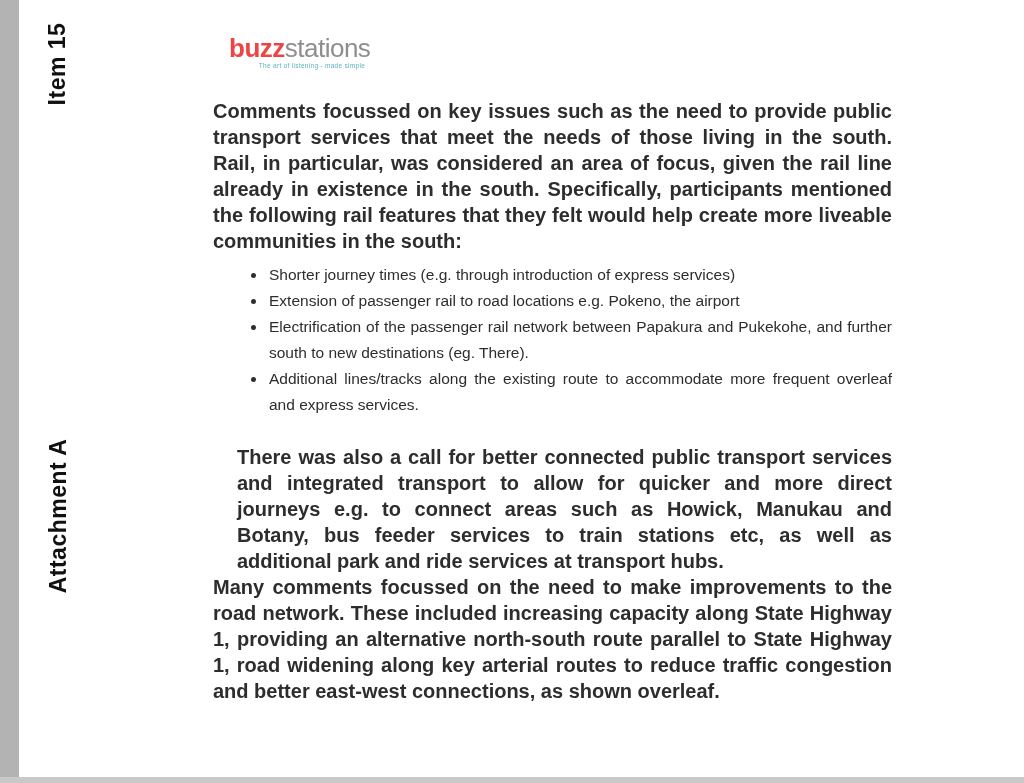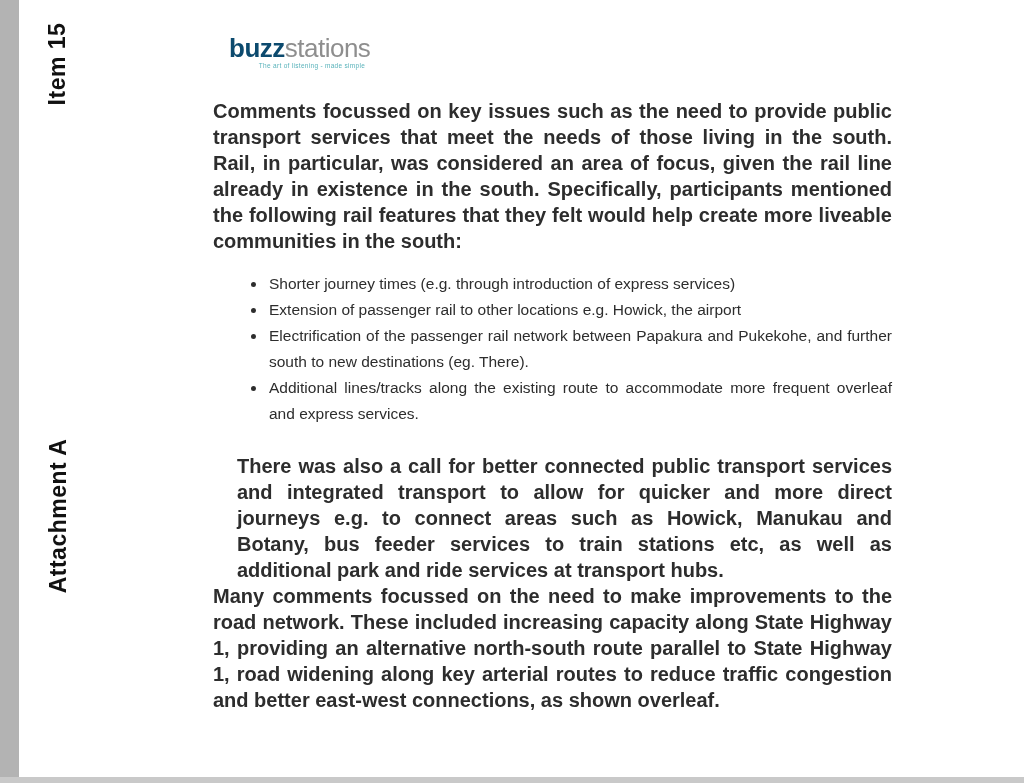--- a/index.html
+++ b/index.html
@@ -40,37 +40,37 @@
   
   .content {
     position: absolute; left: 213px; top: 0; width: 679px;
     color: #2d2d2d;
   }
   .logo {
     margin-top: 35px; margin-left: 16px; width: 152px;
     line-height: 1; user-select: none;
   }
   .logo-main { font-size: 26px; letter-spacing: -0.5px; white-space: nowrap; }
-  .logo-buzz    { color: #0c4a6e; font-weight: bold; }
+  .logo-buzz    { color: #ef4444; font-weight: bold; }
   .logo-channel { color: #8e8e8e; font-weight: normal; }
   .logo-tagline {
     font-size: 6.5px; color: #58b2ba; text-align: center;
     margin-top: 2px; margin-left: 14px; letter-spacing: 0.3px;
     white-space: nowrap;
   }
 
   .body-text p {
     font-size: 20px; line-height: 26px; text-align: justify; font-weight: bold;
   }
   .p1 { margin-top: 28px; }
   .p2 { margin-top: 26px; margin-left: 24px; }
   .p3 { }
 
   ul.bullets {
-    margin-top: 17px; margin-bottom: 0;
+    margin-top: 8px; margin-bottom: 0;
     padding-left: 54px;
     list-style: disc;
   }
   ul.bullets li {
     font-size: 15.5px; line-height: 26px; text-align: justify;
     padding-left: 2px;
   }
 </style>
 </head>
 <body>
@@ -92,21 +92,21 @@
       </div>
       <div class="logo-tagline">The art of listening - made simple</div>
     </div>
 
     <div class="body-text">
 
       <p class="p1">Comments focussed on key issues such as the need to provide public transport services that meet the needs of those living in the south. Rail, in particular, was considered an area of focus, given the rail line already in existence in the south. Specifically, participants mentioned the following rail features that they felt would help create more liveable communities in the south:</p>
 
       <ul class="bullets">
         <li>Shorter journey times (e.g. through introduction of express services)</li>
-        <li>Extension of passenger rail to other locations e.g. Howick, the airport</li>
+        <li>Extension of passenger rail to road locations e.g. Pokeno, the airport</li>
         <li>Electrification of the passenger rail network between Papakura and Pukekohe, and further south to new destinations (eg. There).</li>
         <li>Additional lines/tracks along the existing route to accommodate more frequent overleaf and express services.</li>
       </ul>
 
       <p class="p2">There was also a call for better connected public transport services and integrated transport to allow for quicker and more direct journeys e.g. to connect areas such as Howick, Manukau and Botany, bus feeder services to train stations etc, as well as additional park and ride services at transport hubs.</p>
 
       <p class="p3">Many comments focussed on the need to make improvements to the road network. These included increasing capacity along State Highway 1, providing an alternative north-south route parallel to State Highway 1, road widening along key arterial routes to reduce traffic congestion and better east-west connections, as shown overleaf.</p>
 
     </div>
   </div>

